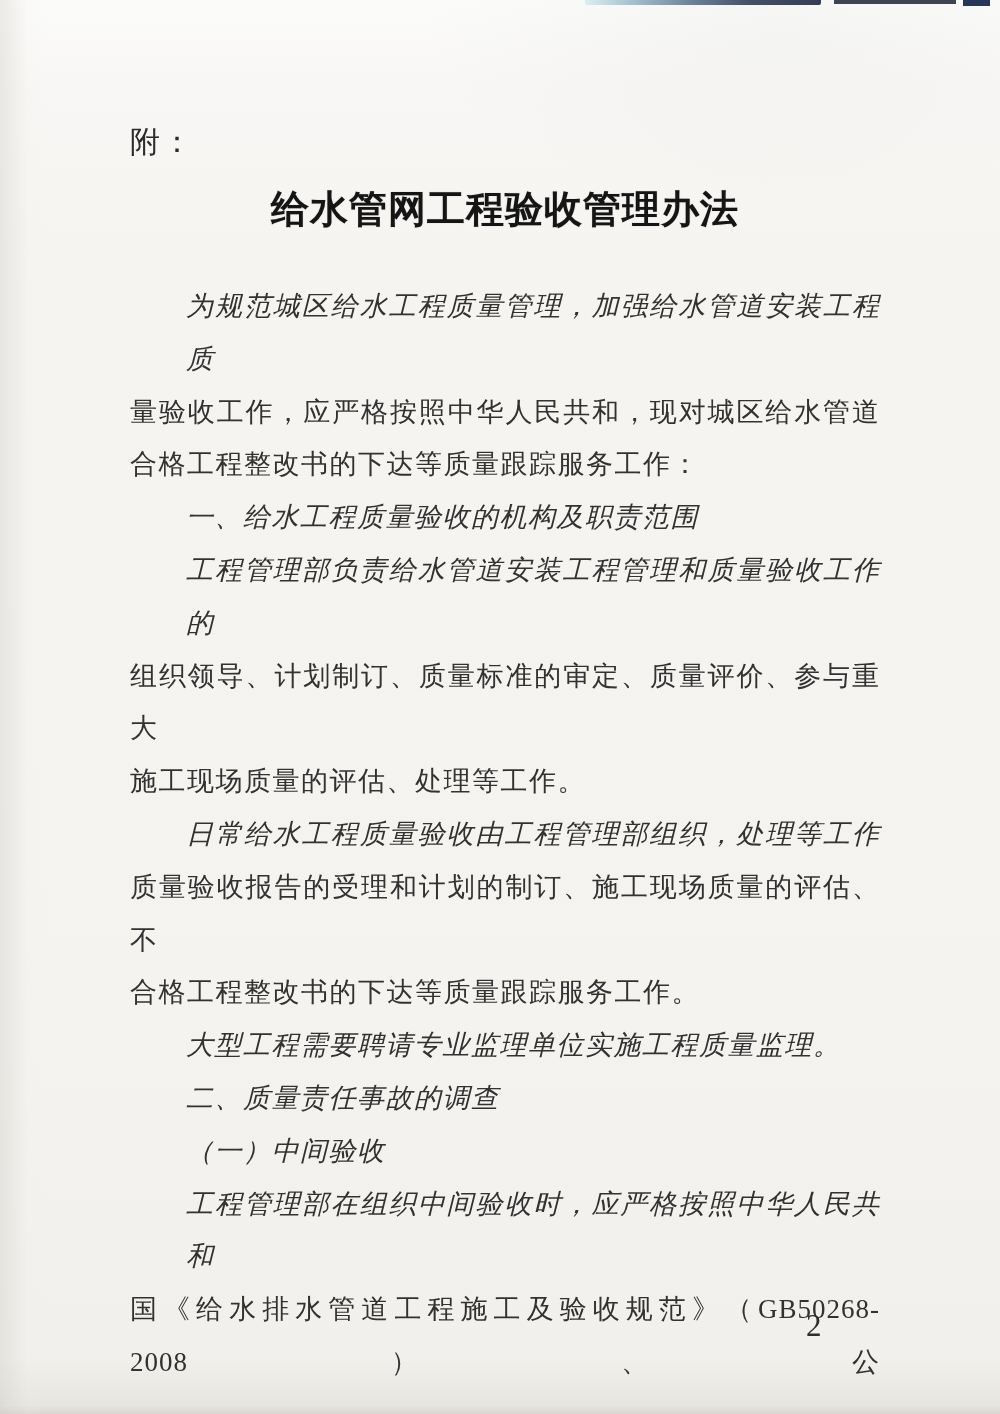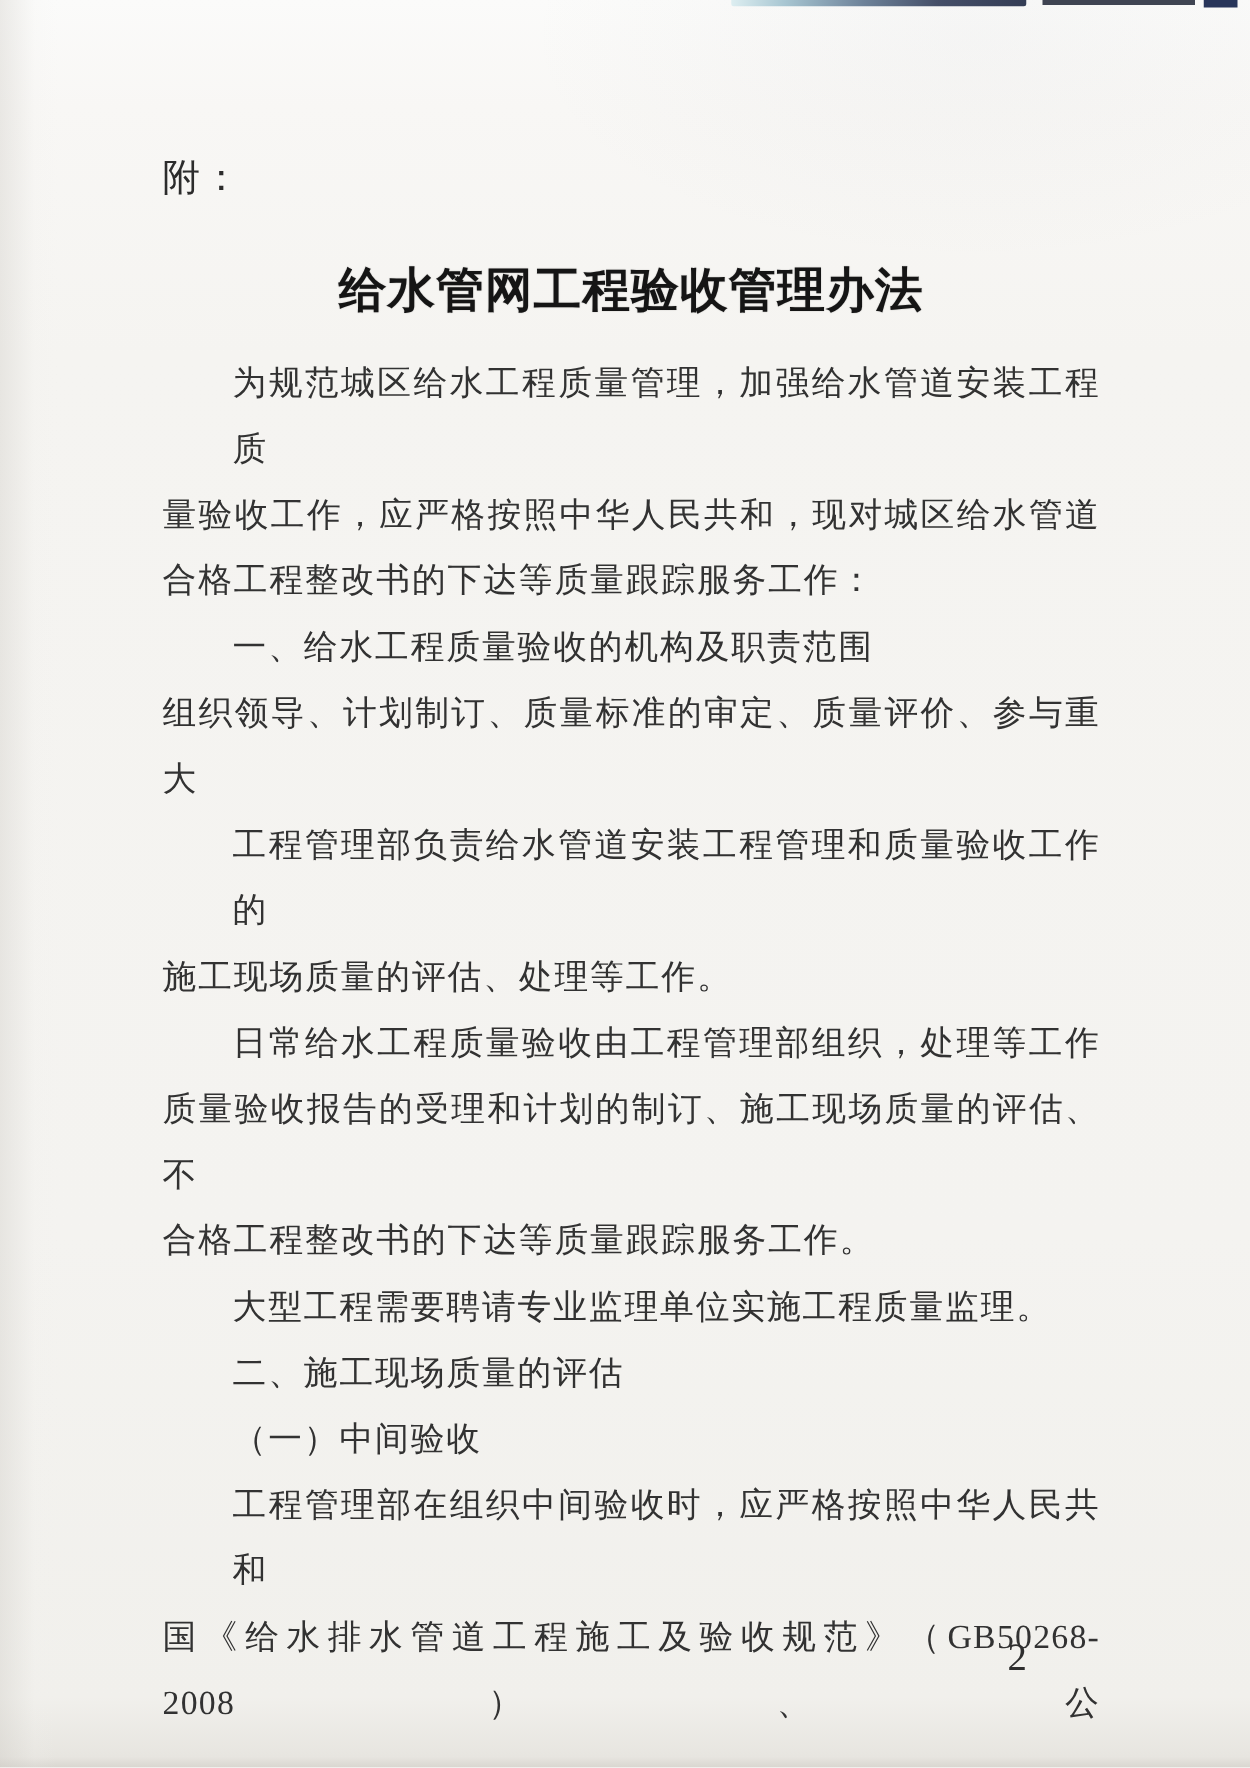--- a/index.html
+++ b/index.html
@@ -58,21 +58,20 @@
     position: absolute;
     left: 130px; top: 184px;
     width: 750px;
     text-align: center;
     font-size: 38px;
     font-weight: 700;
     color: #151515;
     letter-spacing: 1px;
     text-shadow: 0 0 1px rgba(20,20,20,0.35);
     white-space: nowrap;
-    margin-top: 23px;
   }
 
   
   .bodytext {
     position: absolute;
     left: 130px; top: 280px;
     width: 750px;
     font-size: 27px;
     line-height: 52.8px;
     color: #323232;
@@ -84,21 +83,21 @@
     letter-spacing: 1.5px;
   }
   
   .line.fill {
     white-space: normal;
     text-align: justify;
     text-align-last: justify;
     letter-spacing: 1px;
   }
   
-  .line.ind { padding-left: 56px; }
+  .line.ind { padding-left: 56px; font-style: italic; }
 
   .pagenum {
     position: absolute;
     left: 806px; top: 1308px;
     font-size: 31px;
     color: #2e2e2e;
   }
 </style>
 </head>
 <body>
@@ -113,28 +112,28 @@
 
   <div class="attach">附：</div>
 
   <div class="title">给水管网工程验收管理办法</div>
 
   <div class="bodytext">
     <div class="line ind fill">为规范城区给水工程质量管理，加强给水管道安装工程质</div>
     <div class="line fill">量验收工作，应严格按照中华人民共和，现对城区给水管道</div>
     <div class="line">合格工程整改书的下达等质量跟踪服务工作：</div>
     <div class="line ind">一、给水工程质量验收的机构及职责范围</div>
+    <div class="line ind fill">工程管理部负责给水管道安装工程管理和质量验收工作的</div>
     <div class="line fill">组织领导、计划制订、质量标准的审定、质量评价、参与重大</div>
-    <div class="line ind fill">工程管理部负责给水管道安装工程管理和质量验收工作的</div>
     <div class="line">施工现场质量的评估、处理等工作。</div>
     <div class="line ind fill">日常给水工程质量验收由工程管理部组织，处理等工作</div>
     <div class="line fill">质量验收报告的受理和计划的制订、施工现场质量的评估、不</div>
     <div class="line">合格工程整改书的下达等质量跟踪服务工作。</div>
     <div class="line ind">大型工程需要聘请专业监理单位实施工程质量监理。</div>
-    <div class="line ind">二、施工现场质量的评估</div>
+    <div class="line ind">二、质量责任事故的调查</div>
     <div class="line ind">（一）中间验收</div>
     <div class="line ind fill">工程管理部在组织中间验收时，应严格按照中华人民共和</div>
     <div class="line fill">国《给水排水管道工程施工及验收规范》（GB50268-2008）、公</div>
 
   </div>
 
   <div class="pagenum">2</div>
 
 </div>
 

